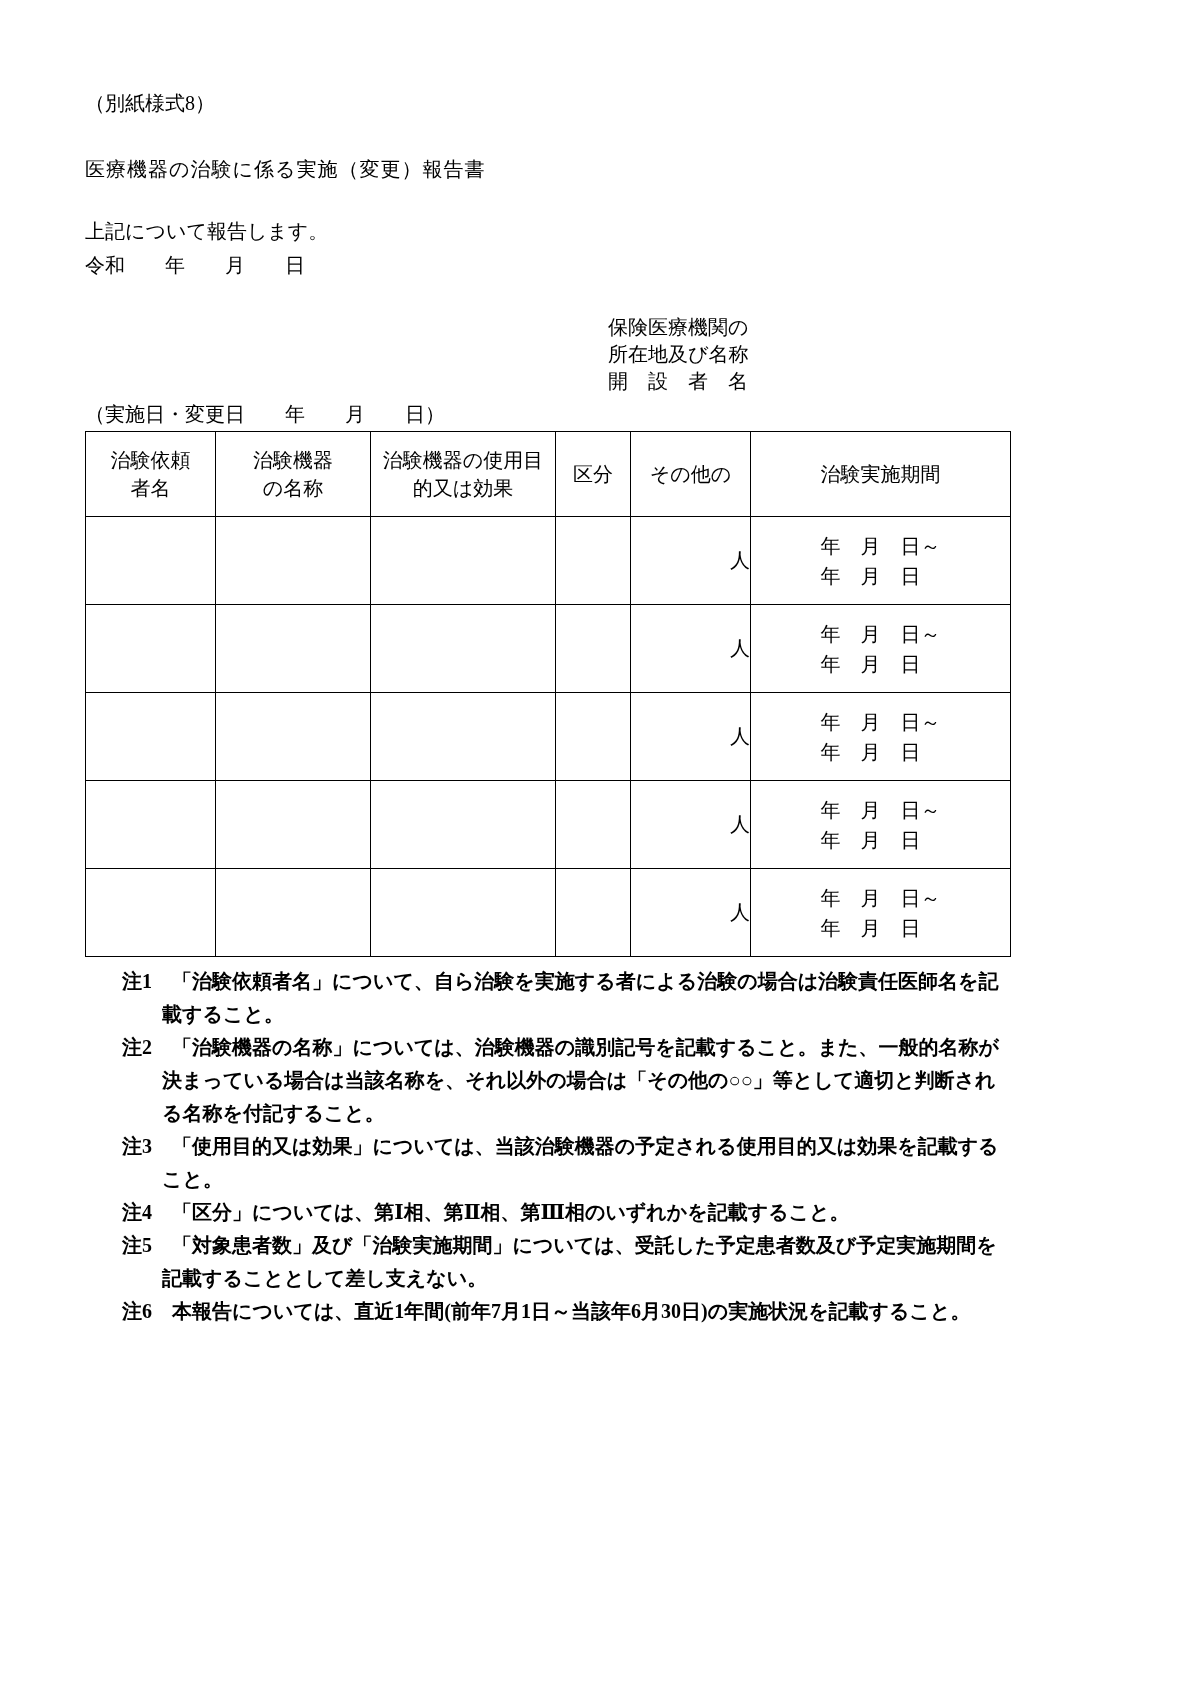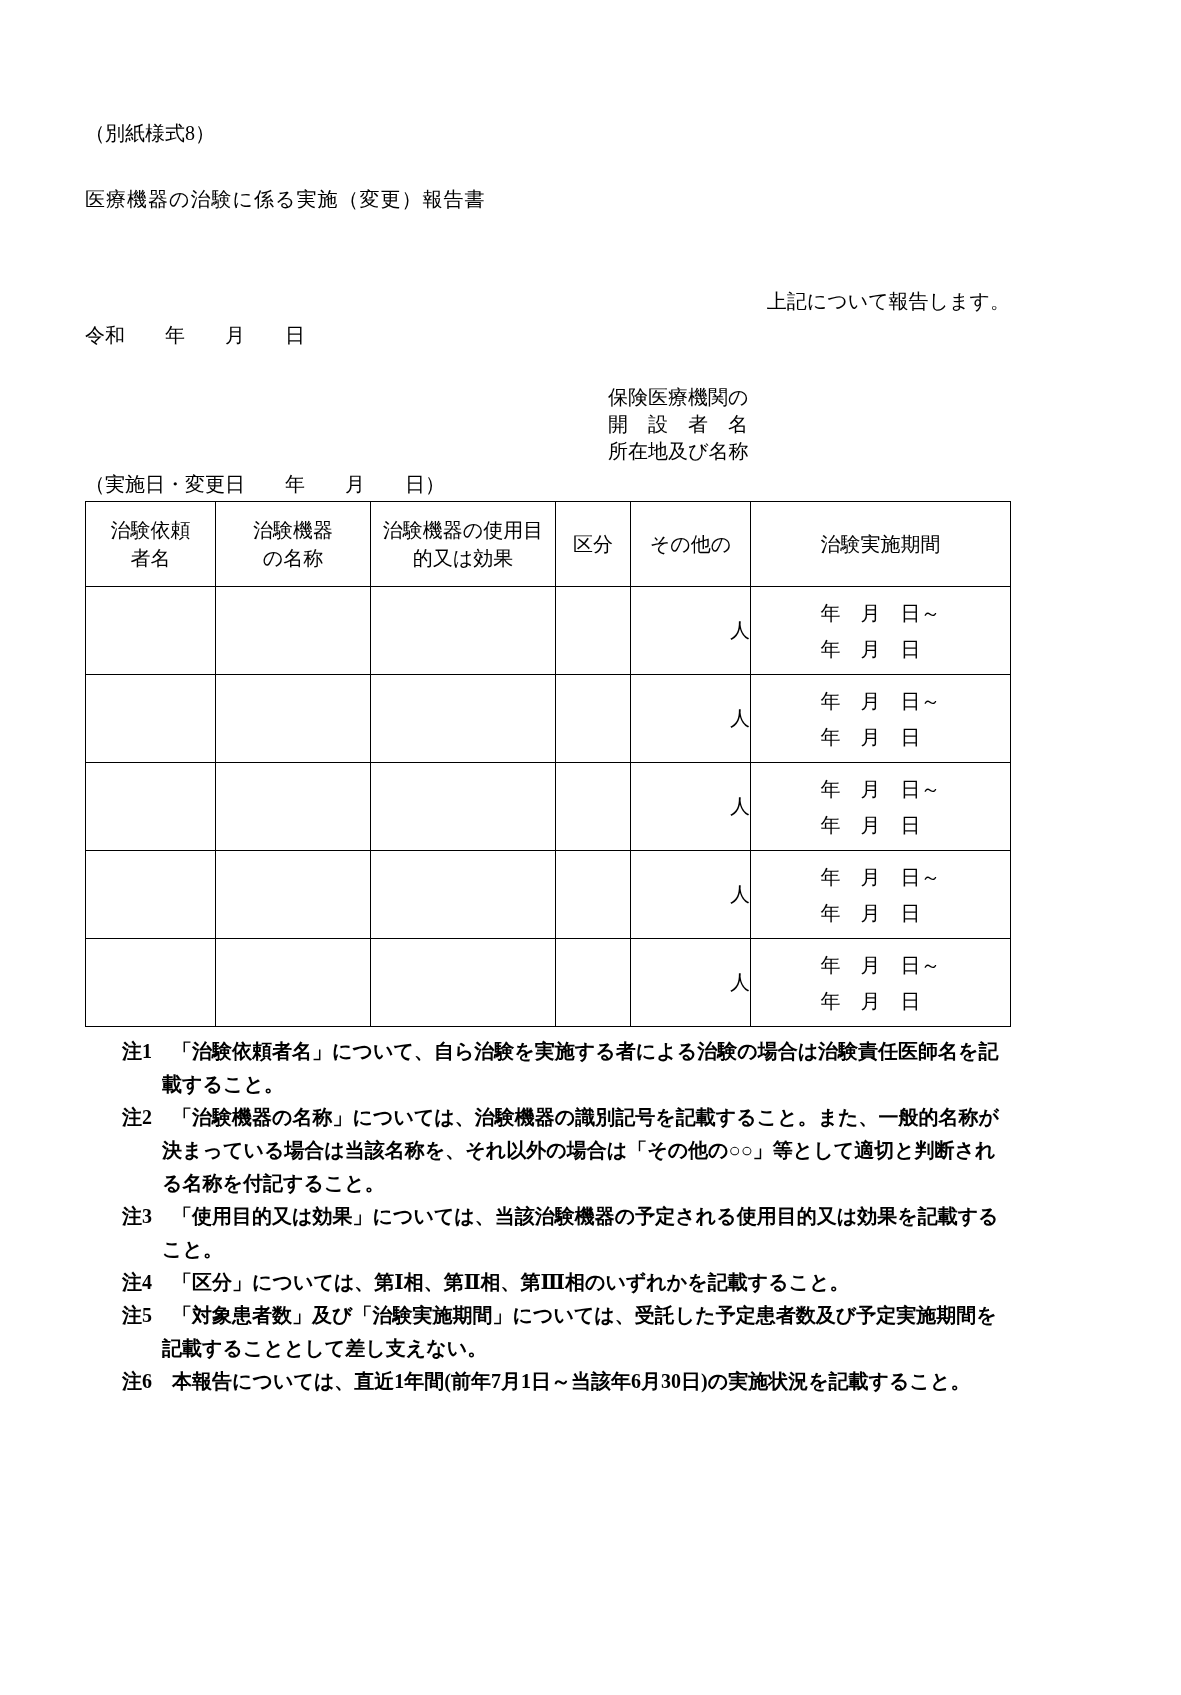--- a/index.html
+++ b/index.html
@@ -11,36 +11,35 @@
   body {
     width: 1181px;
     height: 1695px;
     font-family: "Liberation Serif", "DejaVu Serif", serif;
     font-size: 20px;
     overflow: hidden;
   }
   .page {
     width: 925px;
     margin-left: 85px;
-    padding-top: 120px;
+    padding-top: 90px;
     box-sizing: content-box;
   }
   .form-label {
     line-height: 26px;
   }
   .doc-title {
     text-align: left;
     margin-top: 40px;
     line-height: 26px;
     letter-spacing: 1px;
   }
   .report-statement {
-    margin-top: 76px;
-    line-height: 26px;
-    text-align: right;
+    margin-top: 36px;
+    line-height: 26px;
   }
   .date-line {
     margin-top: 8px;
     line-height: 26px;
   }
   .institution-block {
     margin-top: 36px;
     margin-left: 523px;
     line-height: 27px;
   }
@@ -81,21 +80,21 @@
     text-align: right;
     padding-right: 12px;
   }
   td.cell-period {
     text-align: center;
   }
   td.cell-period .period-text {
     display: inline-block;
     text-align: left;
     white-space: pre-line;
-    line-height: 36px;
+    line-height: 30px;
   }
   .notes {
     margin-top: 8px;
     padding-left: 37px;
     font-weight: bold;
   }
   .note {
     white-space: pre-line;
     line-height: 33px;
   }
@@ -108,22 +107,22 @@
   <div class="form-label">（別紙様式8）</div>
 
   <div class="doc-title">医療機器の治験に係る実施（変更）報告書</div>
 
   <div class="report-statement">上記について報告します。</div>
 
   <div class="date-line">令和　　年　　月　　日</div>
 
   <div class="institution-block">
     <div>保険医療機関の</div>
+    <div>所在地及び名称</div>
     <div>開　設　者　名</div>
-    <div>所在地及び名称</div>
   </div>
 
 
   <div class="impl-date-line">（実施日・変更日　　年　　月　　日）</div>
 
   <table class="report-table">
     <colgroup>
       <col style="width:130px">
       <col style="width:155px">
       <col style="width:185px">

